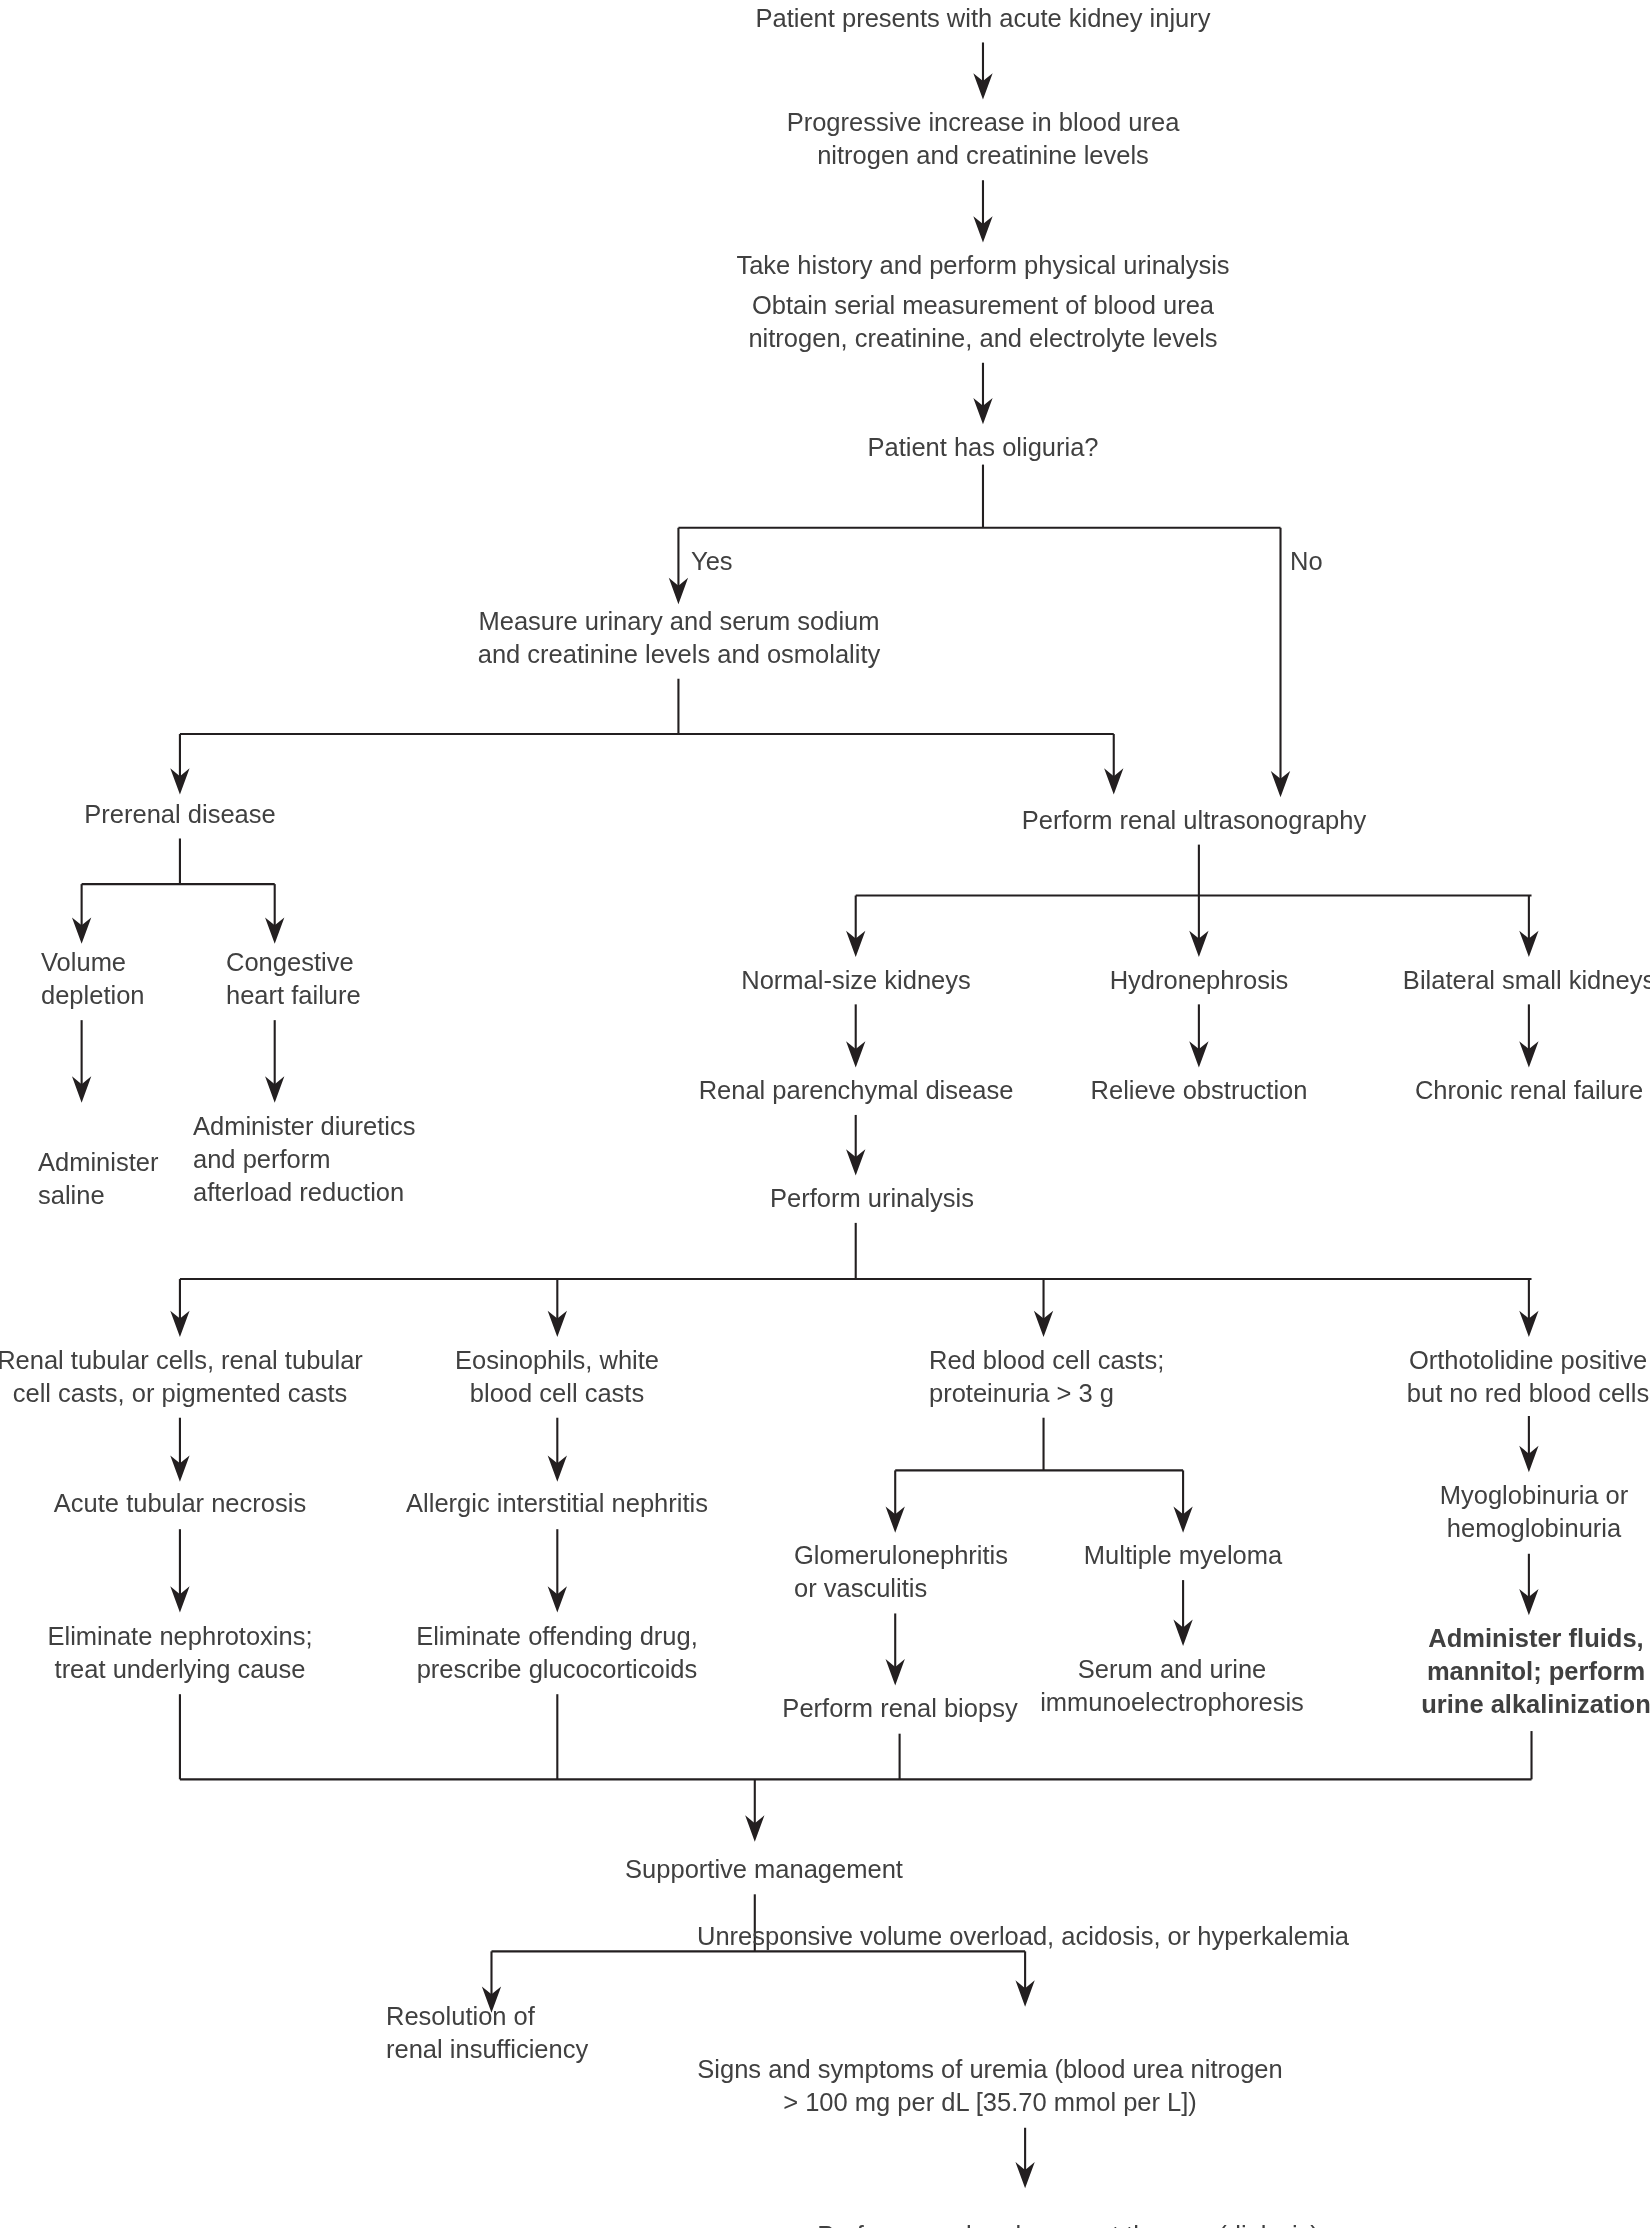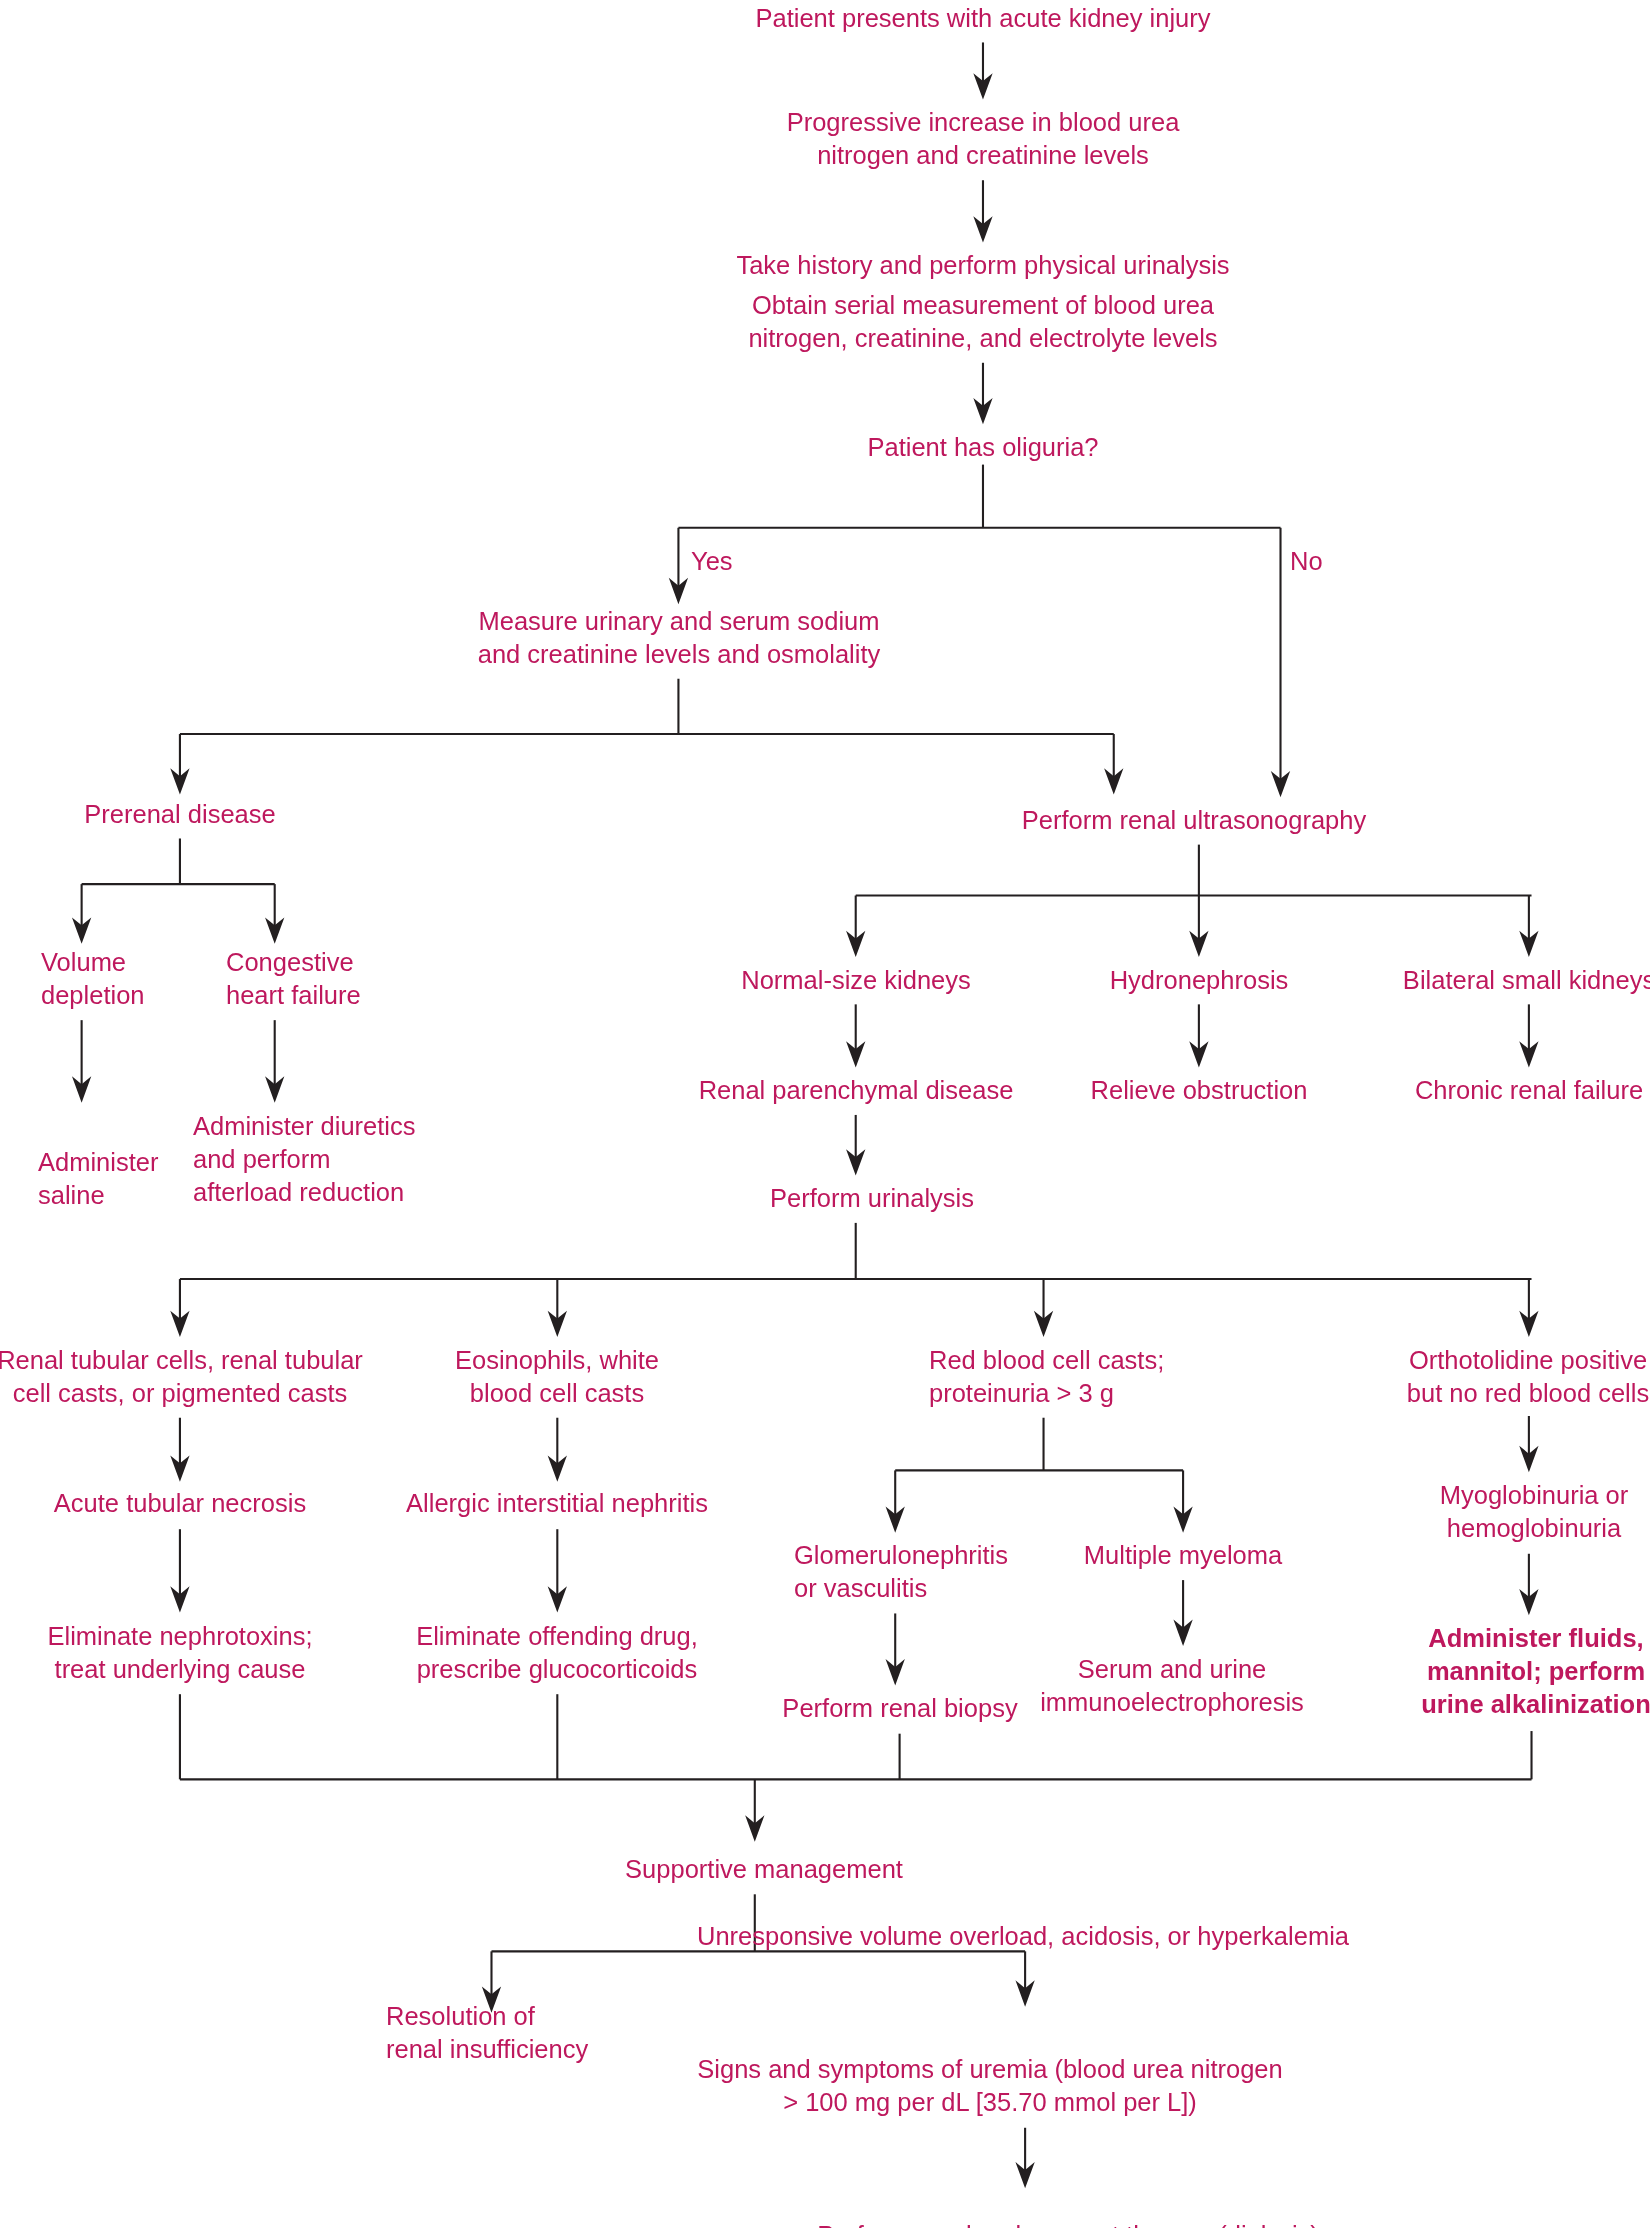--- a/index.html
+++ b/index.html
@@ -9,21 +9,21 @@
     height:2229px;
     background:#ffffff;
     overflow:hidden;
     font-family:"Liberation Sans","DejaVu Sans",sans-serif;
   }
   .canvas svg{position:absolute;left:0;top:0;}
   .node{
     position:absolute;
     font-size:25.5px;
     line-height:33px;
-    color:#be185d;
+    color:#404040;
     white-space:pre;
   }
   .node.center{transform:translateX(-50%);text-align:center;}
   .node.left{text-align:left;}
 </style>
 </head>
 <body>
 
 <div class="canvas">
   <svg width="1650" height="2229" viewBox="0 0 1880 2539">

